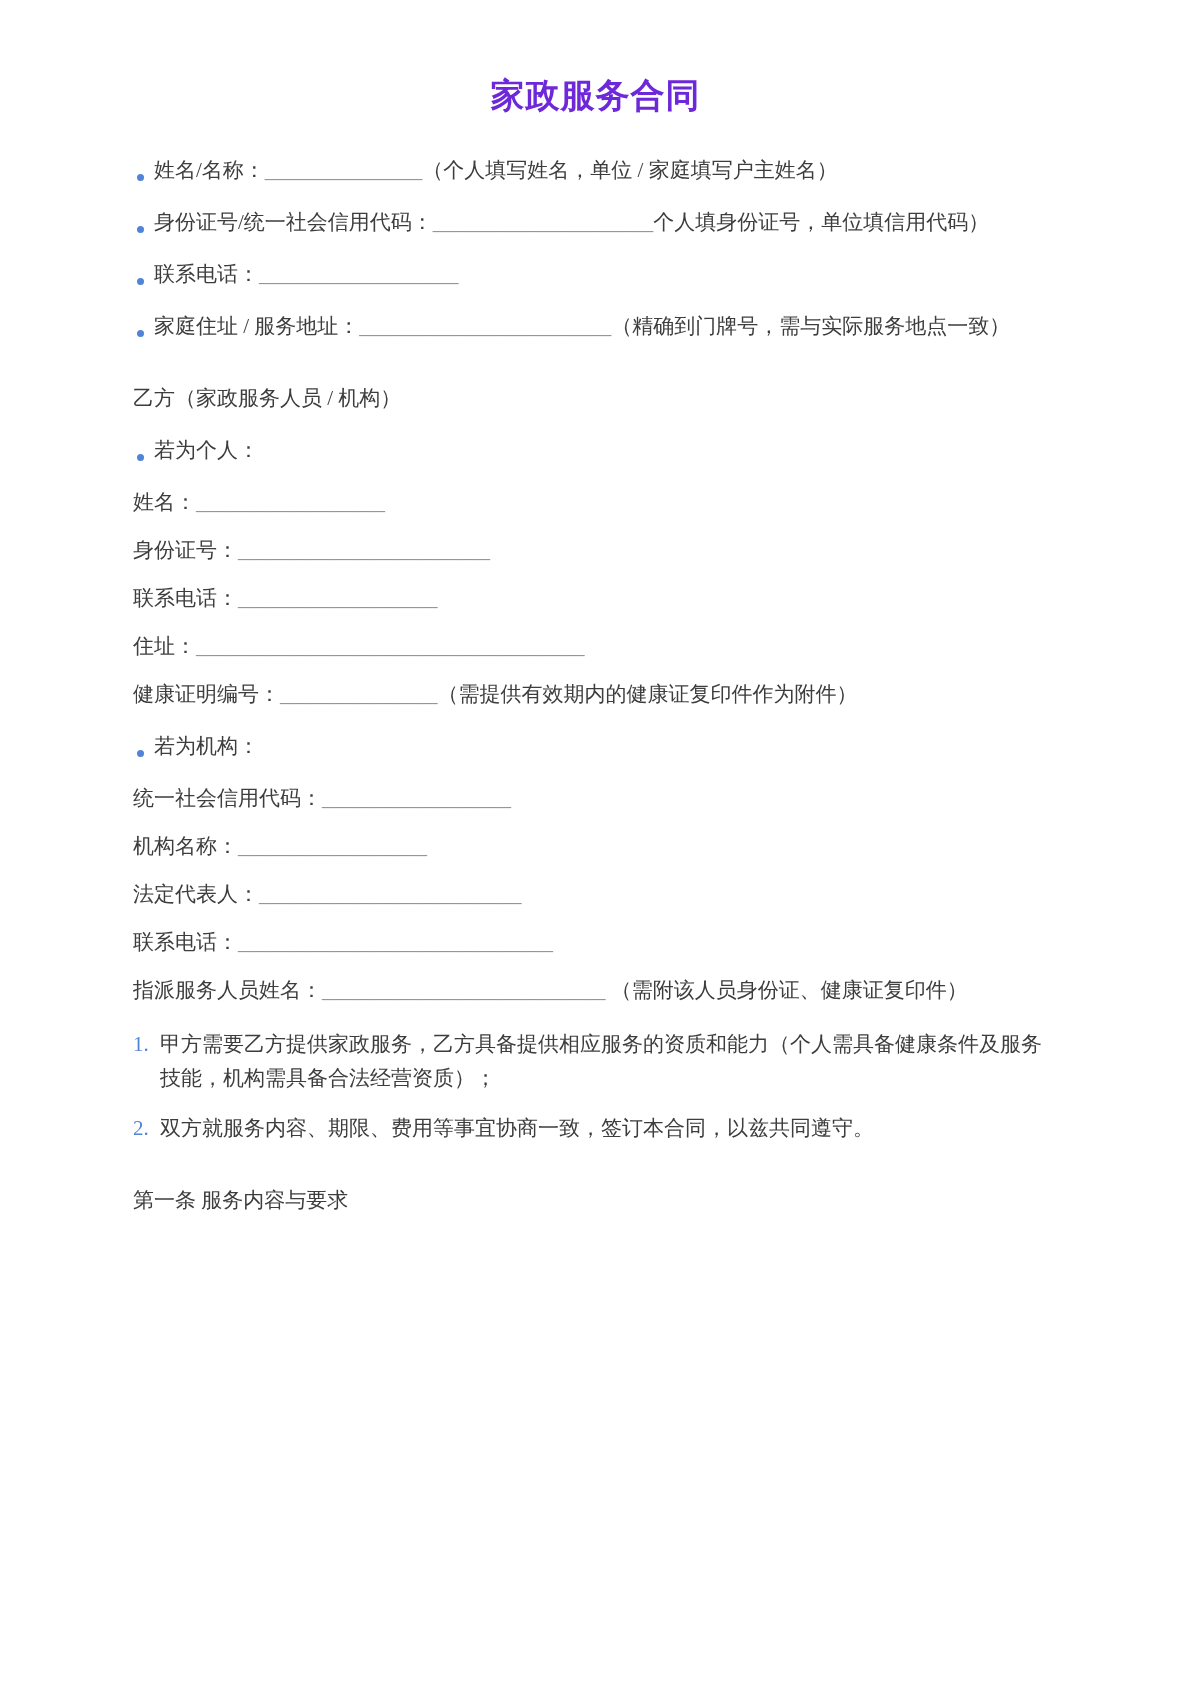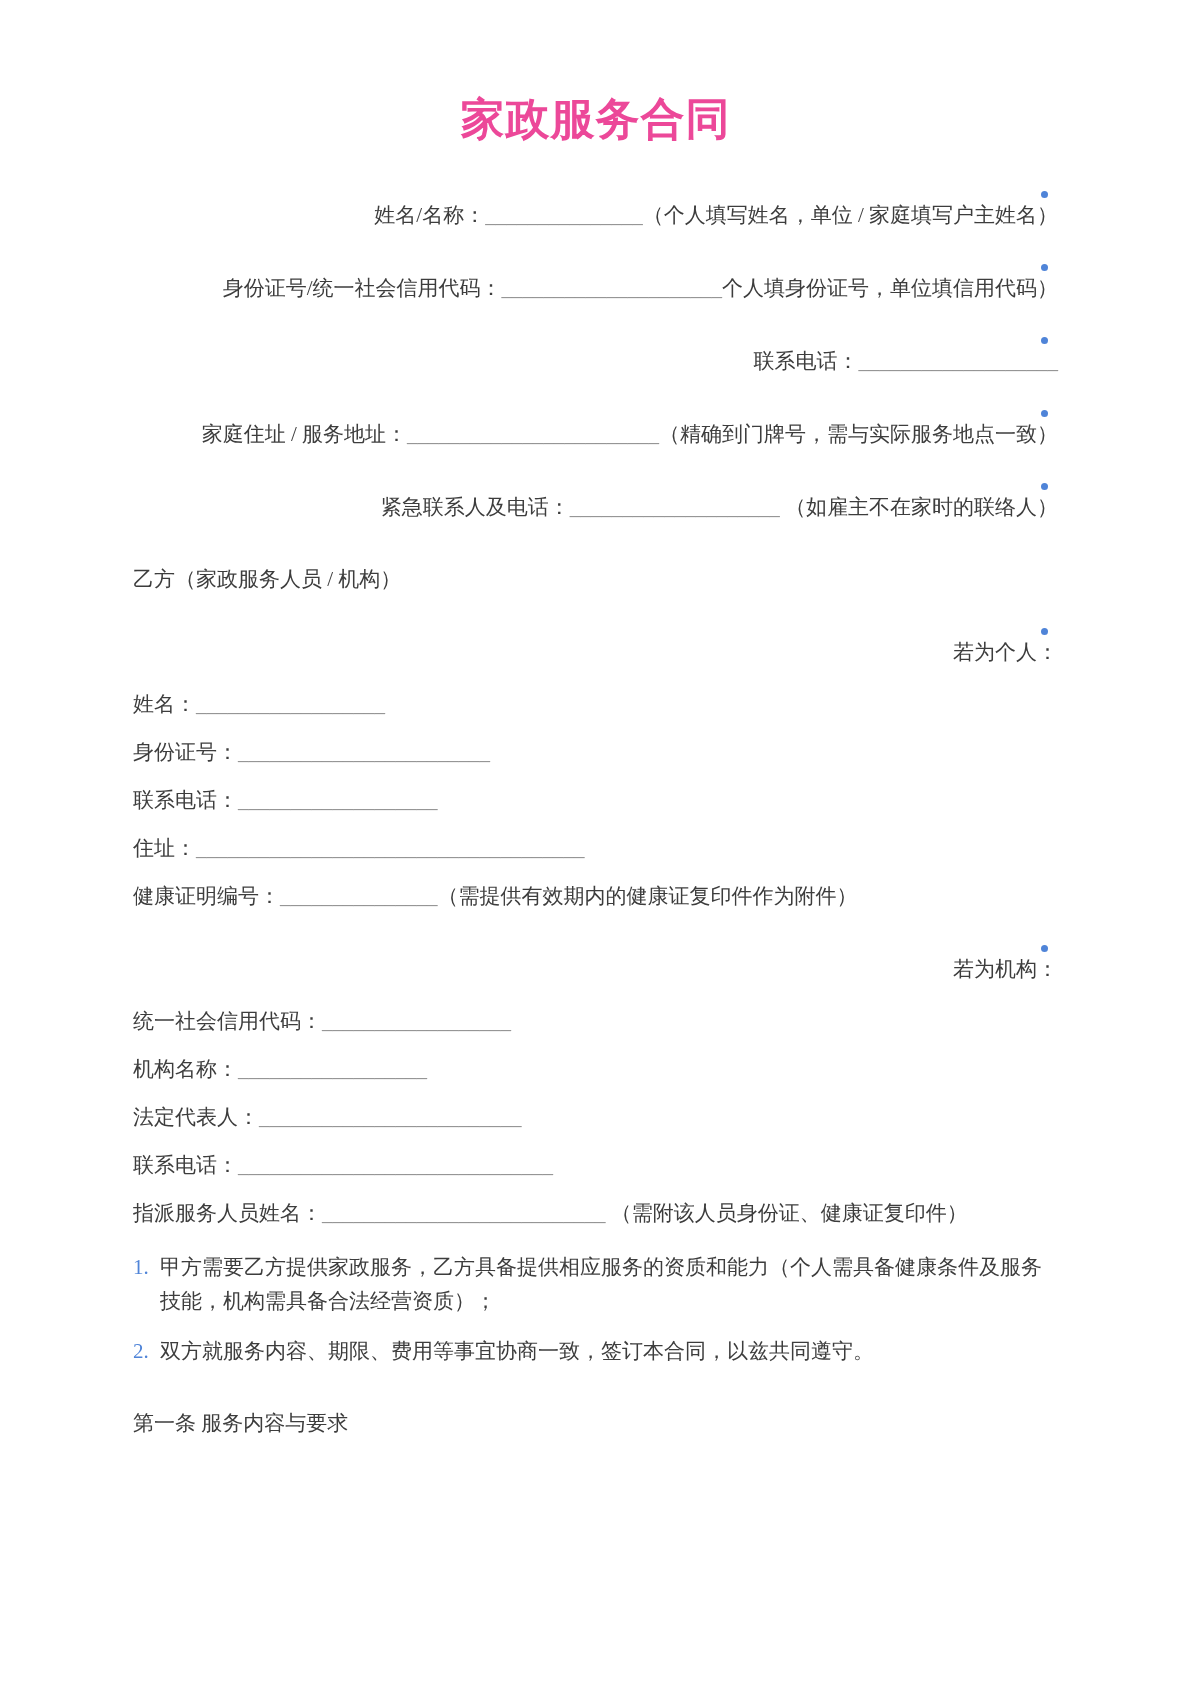--- a/index.html
+++ b/index.html
@@ -15,46 +15,45 @@
     color: #3d3d3d;
   }
   .page {
     box-sizing: border-box;
     width: 1190px;
     height: 1683px;
     padding: 0 132px 0 133px;
     background: #ffffff;
   }
   .doc-title {
-    font-size: 44px;
+    font-size: 34px;
     font-weight: bold;
     line-height: 46px;
     text-align: center;
-    margin: 97px 0 34px 0;
-    color: #ec4899;
+    margin: 73px 0 34px 0;
+    color: #6d28d9;
     letter-spacing: 1px;
   }
   .para {
     font-size: 21px;
     line-height: 34px;
     margin: 14px 0;
   }
   .section-head {
     margin-top: 38px;
   }
   .sub-head {
     margin-top: 30px;
   }
   .bullet-item {
     display: flex;
-    align-items: flex-end;
+    align-items: center;
     font-size: 21px;
     line-height: 34px;
     margin: 18px 0;
-    flex-direction: column;
   }
   .bullet-dot {
     flex: 0 0 auto;
     width: 7px;
     height: 7px;
     border-radius: 50%;
     background: #4f84d8;
     margin: 14px 10px 0 4px;
   }
   .bullet-text {
@@ -107,24 +106,20 @@
   <div class="bullet-item">
     <span class="bullet-dot"></span>
     <span class="bullet-text"><span>联系电话：</span><span class="blank">___________________</span><span class="note"></span></span>
   </div>
 
   <div class="bullet-item">
     <span class="bullet-dot"></span>
     <span class="bullet-text"><span>家庭住址 / 服务地址：</span><span class="blank">________________________</span><span class="note">（精确到门牌号，需与实际服务地点一致）</span></span>
   </div>
 
-  <div class="bullet-item">
-    <span class="bullet-dot"></span>
-    <span class="bullet-text"><span>紧急联系人及电话：</span><span class="blank">____________________</span><span class="note"> （如雇主不在家时的联络人）</span></span>
-  </div>
 
   <div class="para section-head">乙方（家政服务人员 / 机构）</div>
 
   <div class="bullet-item">
     <span class="bullet-dot"></span>
     <span class="bullet-text">若为个人：</span>
   </div>
 
   <div class="para"><span>姓名：</span><span class="blank">__________________</span><span class="note"></span></div>
 

